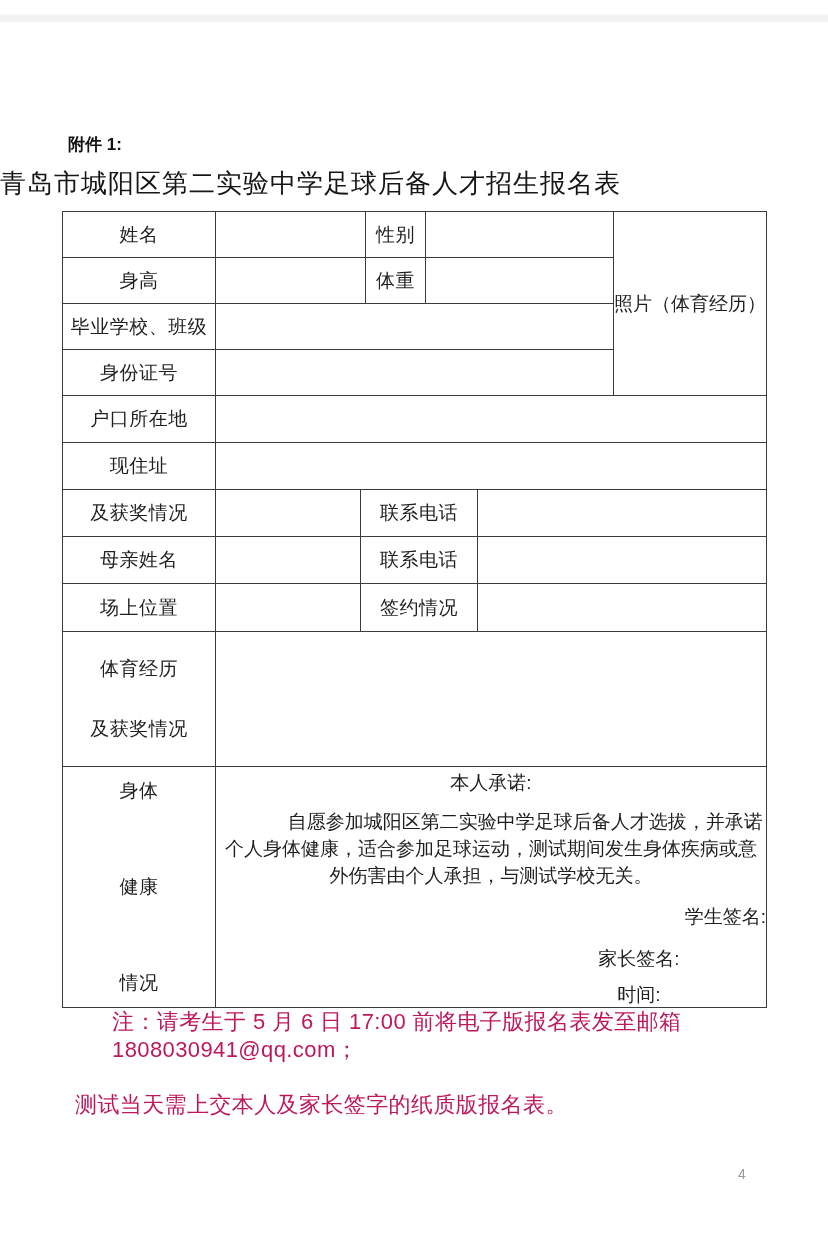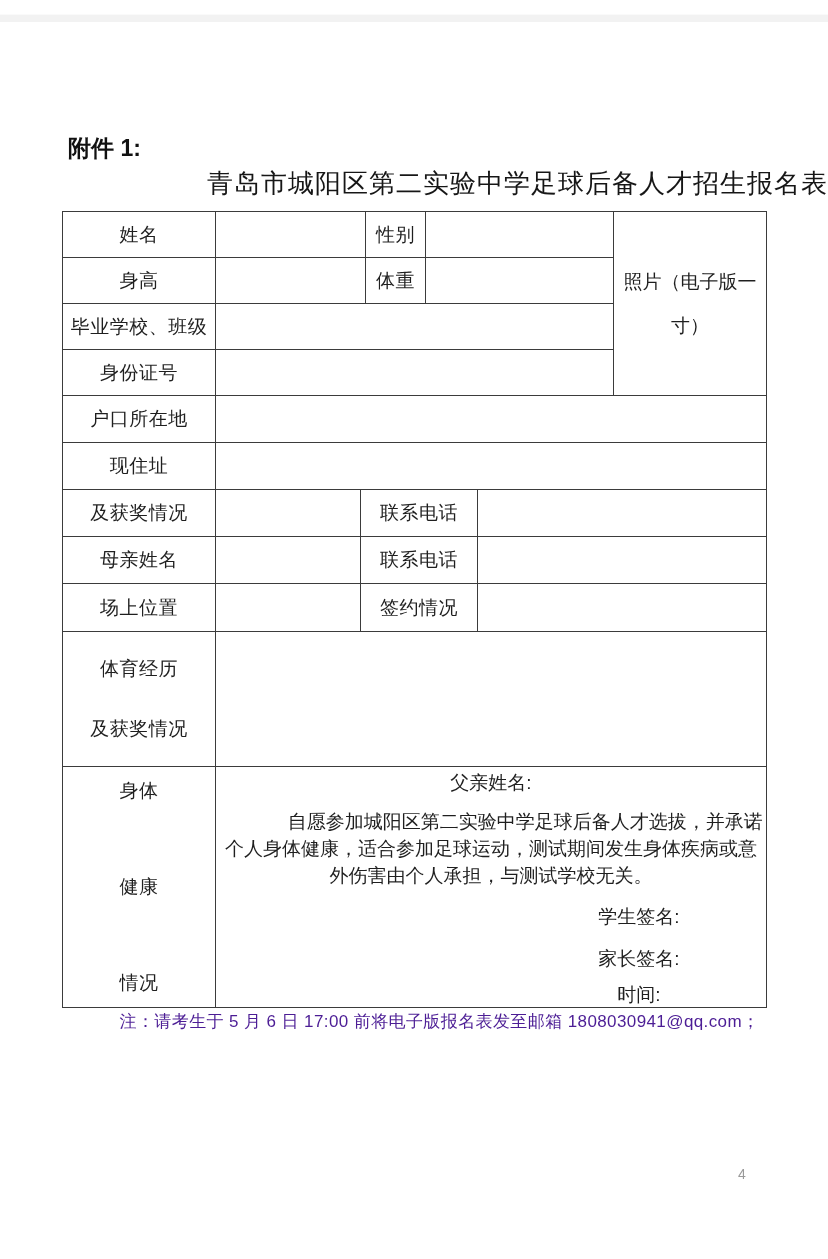--- a/index.html
+++ b/index.html
@@ -10,25 +10,25 @@
     font-family:"Liberation Sans",sans-serif;
     color:#1c1c1c;
     overflow:hidden;
   }
   .top-band{
     position:absolute;left:0;top:14px;width:828px;height:7px;
     background:#f2f2f2;border-top:1px solid #fafafa;
   }
   .attachment{
     position:absolute;left:68px;top:133px;
-    font-size:23px;font-weight:700;color:#111;
+    font-size:17px;font-weight:700;color:#111;
   }
   .doc-title{
     position:absolute;left:0;top:166px;width:828px;
-    text-align:right;font-size:26px;font-weight:500;color:#161616;
+    text-align:left;font-size:26px;font-weight:500;color:#161616;
     letter-spacing:1px;
   }
   table.form{
     position:absolute;left:62px;top:211px;
     width:704px;border-collapse:collapse;table-layout:fixed;
   }
   table.form td{
     border:1px solid #3b3b3b;
     font-size:19px;color:#1f1f1f;
     text-align:center;vertical-align:middle;
@@ -39,26 +39,26 @@
   td.sports-lbl{line-height:60px;}
   td.health-lbl{line-height:48px;margin-top:46px;}
   td.photo-cell{line-height:44px;padding:0 9px;}
   td.pledge-cell{
     text-align:left;vertical-align:top;
     font-size:17px;line-height:27px;color:#242424;
     padding:5px 8px 0 8px;
   }
   .pledge-body{text-indent:3.6em;margin-top:12px;}
   .sig-line{margin-left:296px;line-height:20px;}
-  .sig-1{margin-top:18px;}
+  .sig-1{margin-top:18px;text-align:right;}
   .sig-2{margin-top:22px;}
   .sig-3{margin-top:16px;}
   .note{
     position:absolute;left:75px;top:1008px;width:692px;
-    font-size:17px;color:#4c1d95;letter-spacing:0.4px;text-align:center;
+    font-size:22px;color:#be185d;letter-spacing:0.4px;
   }
   .note-line{line-height:28px;}
   .note-line-1{padding-left:37px;margin-bottom:27px;}
   .page-number{
     position:absolute;left:730px;top:1166px;width:24px;
     text-align:center;font-size:14px;color:#9a9a9a;
   }
 </style>
 </head>
 <body>
@@ -80,21 +80,21 @@
       <col style="width:52px">
       <col style="width:136px">
       <col style="width:153px">
     </colgroup>
     <tbody>
         <tr style="height:46px">
       <td class="lbl">姓名</td>
       <td colspan="2"></td>
       <td class="lbl">性别</td>
       <td colspan="2"></td>
-      <td rowspan="4" class="photo-cell">照片（电子版一寸）</td>
+      <td rowspan="4" class="photo-cell">照片（体育经历）</td>
     </tr>
     <tr style="height:46px">
       <td class="lbl">身高</td>
       <td colspan="2"></td>
       <td class="lbl">体重</td>
       <td colspan="2"></td>
     </tr>
     <tr style="height:46px">
       <td class="lbl">毕业学校、班级</td>
       <td colspan="5"></td>
@@ -134,29 +134,30 @@
 及获奖情况</td>
       <td colspan="6"></td>
     </tr>
     <tr style="height:220px">
       <td class="lbl multiline health-lbl">身体
 
 健康
 
 情况</td>
       <td colspan="6" class="pledge-cell">
-        <div class="pledge-heading">父亲姓名:</div>
+        <div class="pledge-heading">本人承诺:</div>
         <div class="pledge-body">自愿参加城阳区第二实验中学足球后备人才选拔，并承诺个人身体健康，适合参加足球运动，测试期间发生身体疾病或意外伤害由个人承担，与测试学校无关。</div>
         <div class="sig-line sig-1">学生签名:</div>
         <div class="sig-line sig-2">家长签名:</div>
         <div class="sig-line sig-3">时间:</div>
       </td>
     </tr>
   </tbody>
     </table>
 
   <div class="note">
     <div class="note-line note-line-1">注：请考生于 5 月 6 日 17:00 前将电子版报名表发至邮箱 1808030941@qq.com；</div>
+    <div class="note-line">测试当天需上交本人及家长签字的纸质版报名表。</div>
   </div>
 
   <div class="page-number">4</div>
 
 </div>
 
 </body></html>

